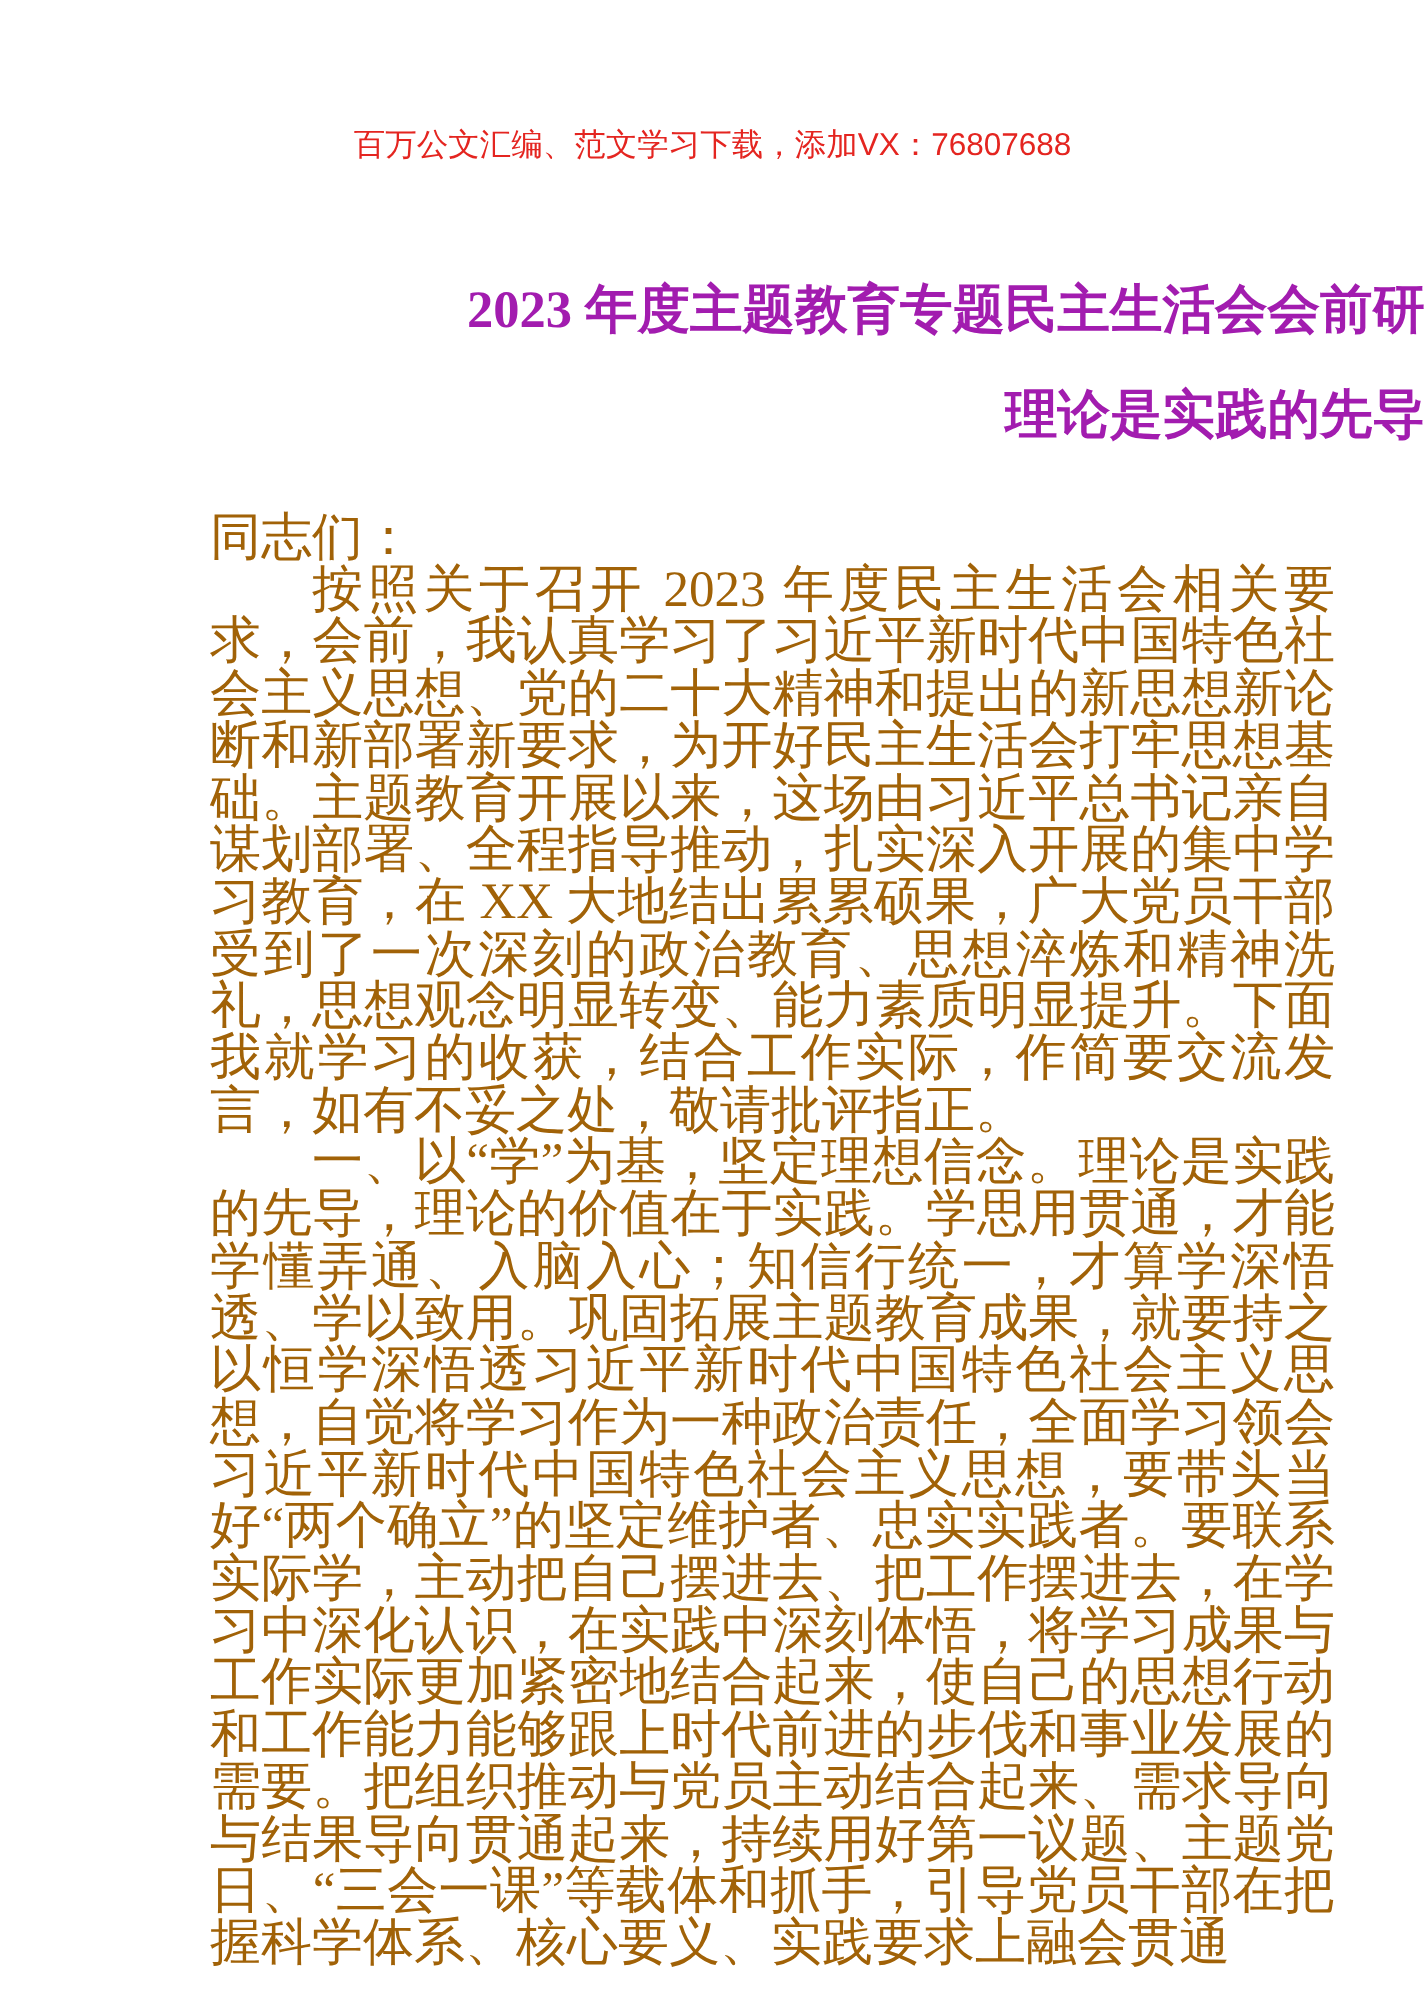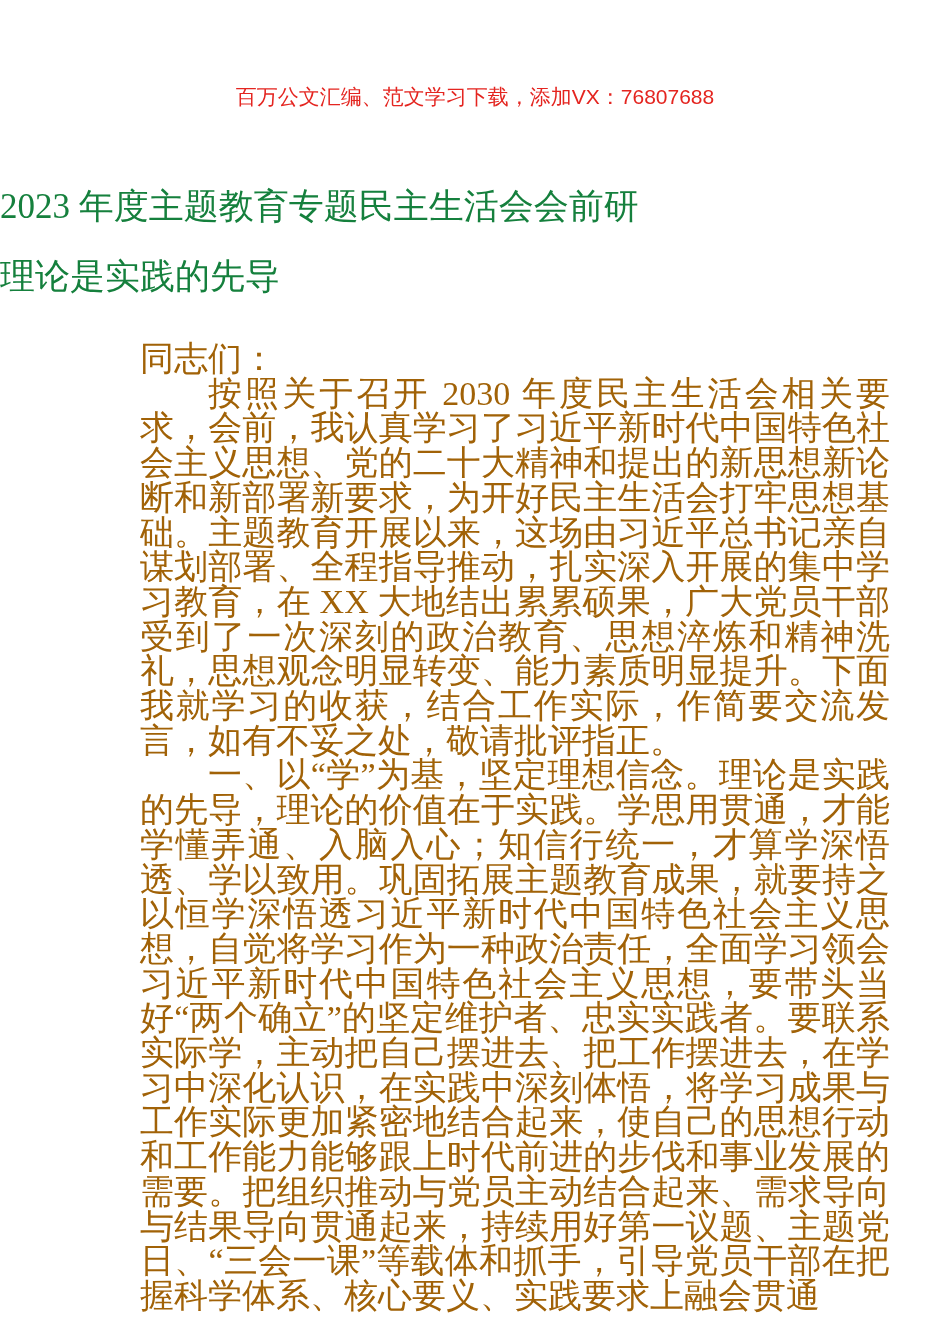--- a/index.html
+++ b/index.html
@@ -20,26 +20,26 @@
     padding-top: 84px;
     text-align: center;
     font-family: "Liberation Sans", sans-serif;
     font-size: 21px;
     line-height: 26px;
     color: #e42520;
     font-weight: 400;
   }
   .title {
     margin: 62px 0 0 0;
-    text-align: left;
+    text-align: right;
     font-family: "Liberation Serif", serif;
     font-size: 35px;
     line-height: 70px;
-    font-weight: normal;
-    color: #15803d;
+    font-weight: bold;
+    color: #a21caf;
   }
   .title-line {
     display: block;
   }
   .doc-body {
     margin: 30px 60px 0 140px;
     font-family: "Liberation Serif", serif;
     font-size: 34px;
     line-height: 34.7px;
     text-align: justify;
@@ -62,17 +62,17 @@
     <span>百万公文汇编、范文学习下载，添加VX：76807688</span>
   </div>
 
   <h1 class="title">
     <span class="title-line">2023 年度主题教育专题民主生活会会前研</span>
     <span class="title-line">理论是实践的先导</span>
   </h1>
 
   <div class="doc-body">
     <p class="salutation">同志们：</p>
-    <p class="para">按照关于召开 2030 年度民主生活会相关要求，会前，我认真学习了习近平新时代中国特色社会主义思想、党的二十大精神和提出的新思想新论断和新部署新要求，为开好民主生活会打牢思想基础。主题教育开展以来，这场由习近平总书记亲自谋划部署、全程指导推动，扎实深入开展的集中学习教育，在 XX 大地结出累累硕果，广大党员干部受到了一次深刻的政治教育、思想淬炼和精神洗礼，思想观念明显转变、能力素质明显提升。下面我就学习的收获，结合工作实际，作简要交流发言，如有不妥之处，敬请批评指正。</p>
+    <p class="para">按照关于召开 2023 年度民主生活会相关要求，会前，我认真学习了习近平新时代中国特色社会主义思想、党的二十大精神和提出的新思想新论断和新部署新要求，为开好民主生活会打牢思想基础。主题教育开展以来，这场由习近平总书记亲自谋划部署、全程指导推动，扎实深入开展的集中学习教育，在 XX 大地结出累累硕果，广大党员干部受到了一次深刻的政治教育、思想淬炼和精神洗礼，思想观念明显转变、能力素质明显提升。下面我就学习的收获，结合工作实际，作简要交流发言，如有不妥之处，敬请批评指正。</p>
     <p class="para">一、以“学”为基，坚定理想信念。理论是实践的先导，理论的价值在于实践。学思用贯通，才能学懂弄通、入脑入心；知信行统一，才算学深悟透、学以致用。巩固拓展主题教育成果，就要持之以恒学深悟透习近平新时代中国特色社会主义思想，自觉将学习作为一种政治责任，全面学习领会习近平新时代中国特色社会主义思想，要带头当好“两个确立”的坚定维护者、忠实实践者。要联系实际学，主动把自己摆进去、把工作摆进去，在学习中深化认识，在实践中深刻体悟，将学习成果与工作实际更加紧密地结合起来，使自己的思想行动和工作能力能够跟上时代前进的步伐和事业发展的需要。把组织推动与党员主动结合起来、需求导向与结果导向贯通起来，持续用好第一议题、主题党日、“三会一课”等载体和抓手，引导党员干部在把握科学体系、核心要义、实践要求上融会贯通</p>
   </div>
 
 </div>
 
 </body></html>

